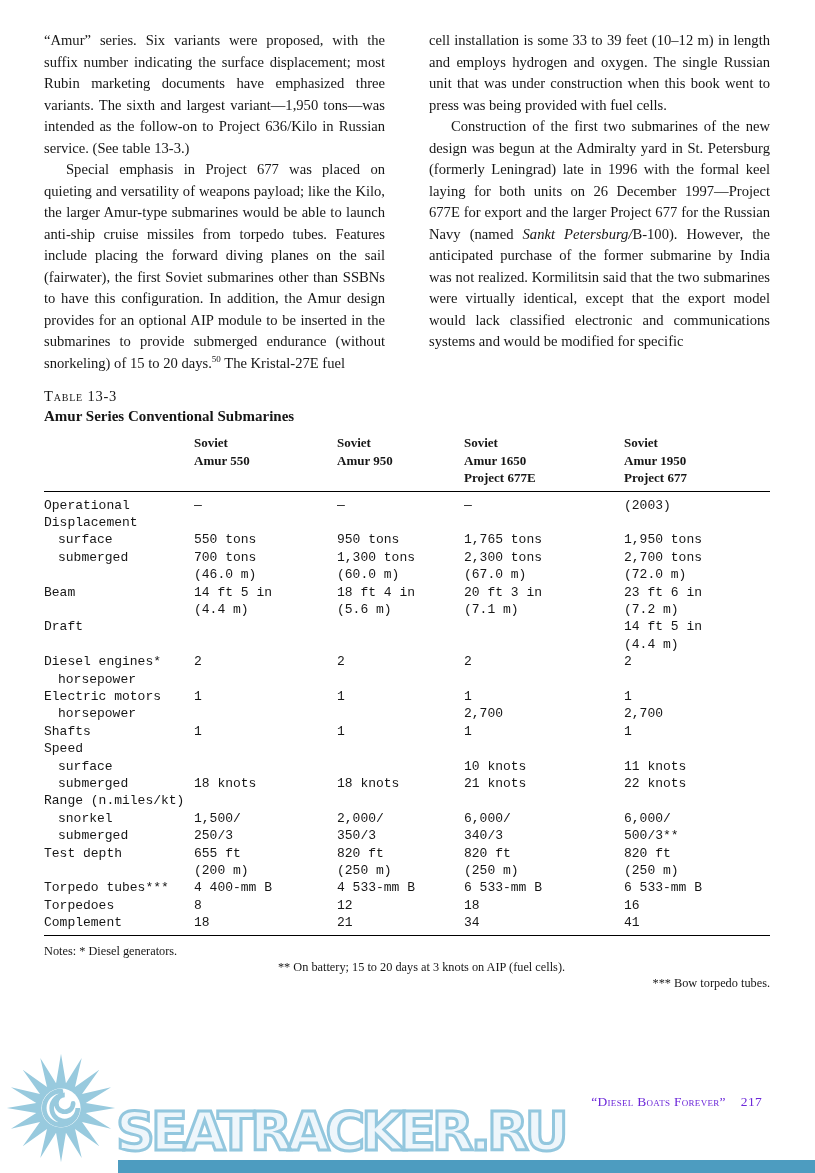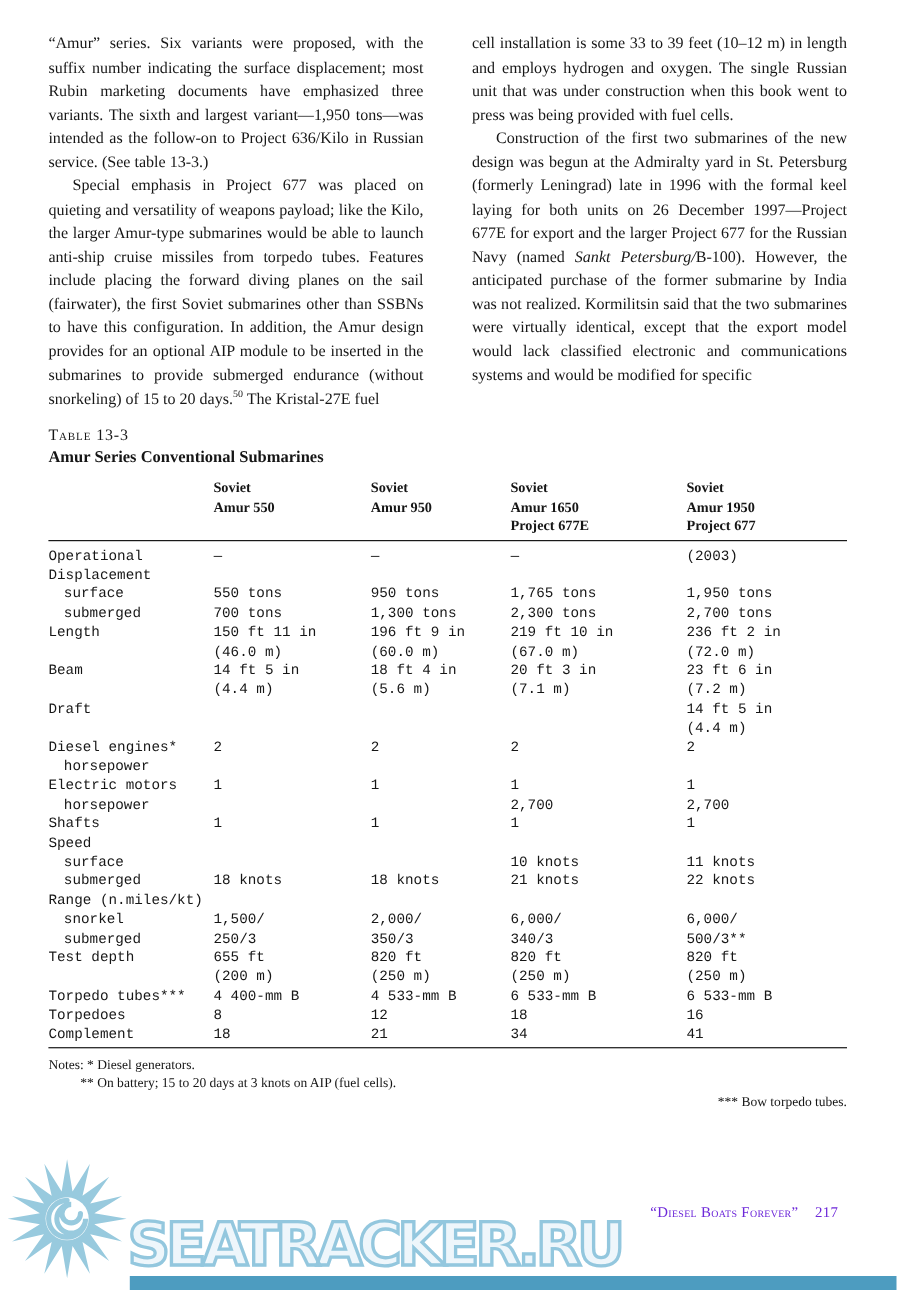--- a/index.html
+++ b/index.html
@@ -50,21 +50,21 @@
     padding-top: 5px;
     border-bottom: 1.5px solid #000;
     padding-bottom: 3px;
   }
   .trow { font-size: 13px; line-height: 17.4px; min-height: 17.4px; font-family: Liberation Mono, monospace; }
   .tcell { white-space: nowrap; overflow: hidden; }
   .tlabel.ind { padding-left: 14px; }
 
   
   .notes { margin-top: 7px; font-size: 12.3px; line-height: 16.3px; }
-  .note-1 { padding-left: 29px; }
+  .note-1 { padding-left: 29px; text-align: center; }
   .note-2 { padding-left: 25px; text-align: right; }
 
   
   .footer {
     position: absolute; top: 1094px; right: 53px;
     z-index: 4;
     font-size: 13.5px; font-variant: small-caps; letter-spacing: 0.3px;
     color: #6d28d9;
   }
   .footer-page { margin-left: 15px; font-variant: normal; }
@@ -154,27 +154,20 @@
           <div class="tcell">1,950 tons</div>
         </div>
         <div class="trow grid5">
           <div class="tcell tlabel ind">submerged</div>
           <div class="tcell">700 tons</div>
           <div class="tcell">1,300 tons</div>
           <div class="tcell">2,300 tons</div>
           <div class="tcell">2,700 tons</div>
         </div>
         <div class="trow grid5">
-          <div class="tcell tlabel">Length</div>
-          <div class="tcell">150 ft 11 in</div>
-          <div class="tcell">196 ft 9 in</div>
-          <div class="tcell">219 ft 10 in</div>
-          <div class="tcell">236 ft 2 in</div>
-        </div>
-        <div class="trow grid5">
           <div class="tcell tlabel"></div>
           <div class="tcell">(46.0 m)</div>
           <div class="tcell">(60.0 m)</div>
           <div class="tcell">(67.0 m)</div>
           <div class="tcell">(72.0 m)</div>
         </div>
         <div class="trow grid5">
           <div class="tcell tlabel">Beam</div>
           <div class="tcell">14 ft 5 in</div>
           <div class="tcell">18 ft 4 in</div>

